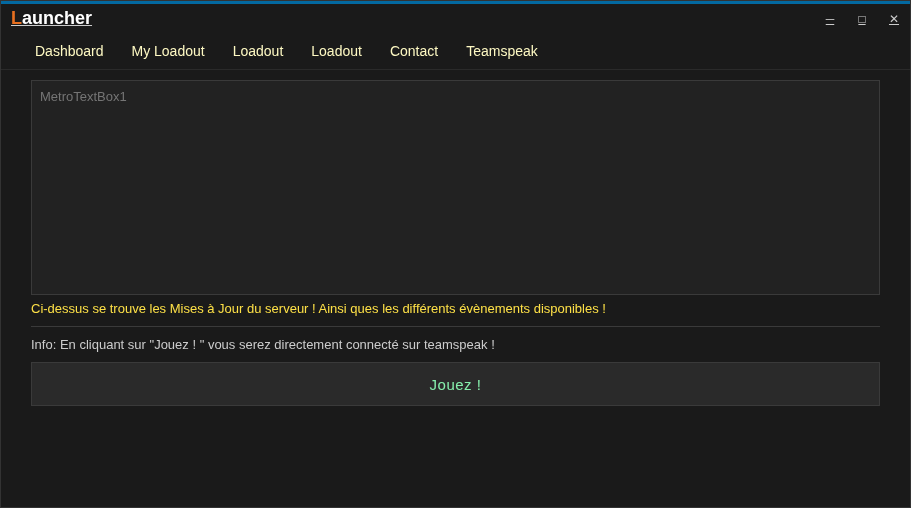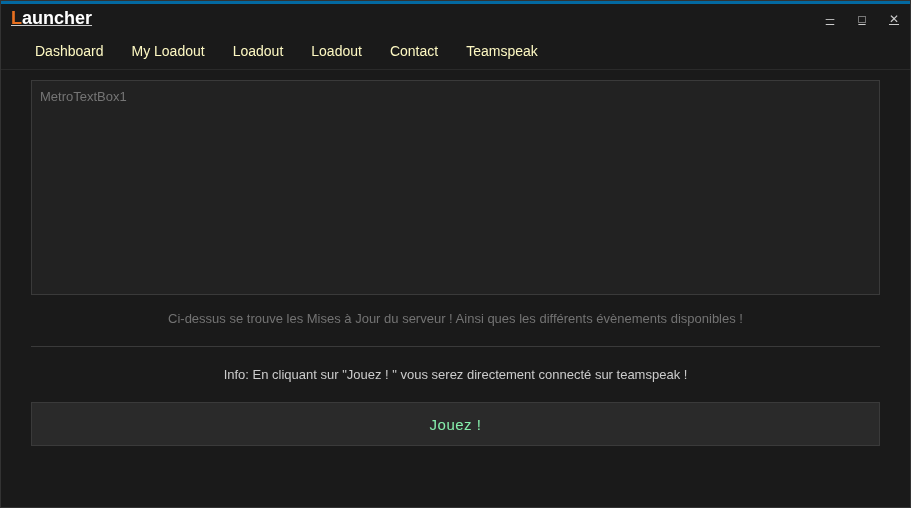--- a/index.html
+++ b/index.html
@@ -75,42 +75,40 @@
       cursor: pointer;
       text-decoration: none;
       padding: 2px 4px;
     }
 
     
     .main-content {
       padding: 10px 30px;
       display: flex;
       flex-direction: column;
-      gap: 10px;
-      align-items: center;
     }
 
     
     .text-box {
       width: 100%;
       height: 215px;
       background: #222222;
       border: 1px solid #3a3a3a;
       color: #888888;
       font-size: 13px;
       padding: 8px;
       resize: none;
       outline: none;
       font-family: 'Segoe UI', Arial, sans-serif;
     }
 
     
     .info-text {
       font-size: 13px;
-      color: #737373;
+      color: #fde047;
       padding: 6px 0;
     }
 
     .divider {
       width: 100%;
       height: 1px;
       background: #3a3a3a;
       margin: 4px 0;
     }
 

